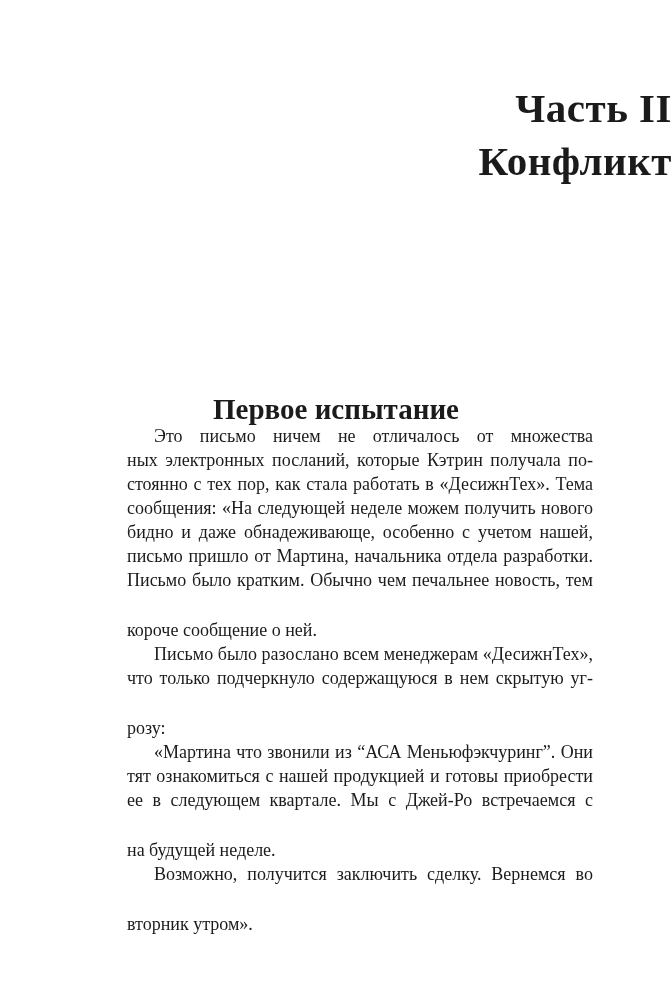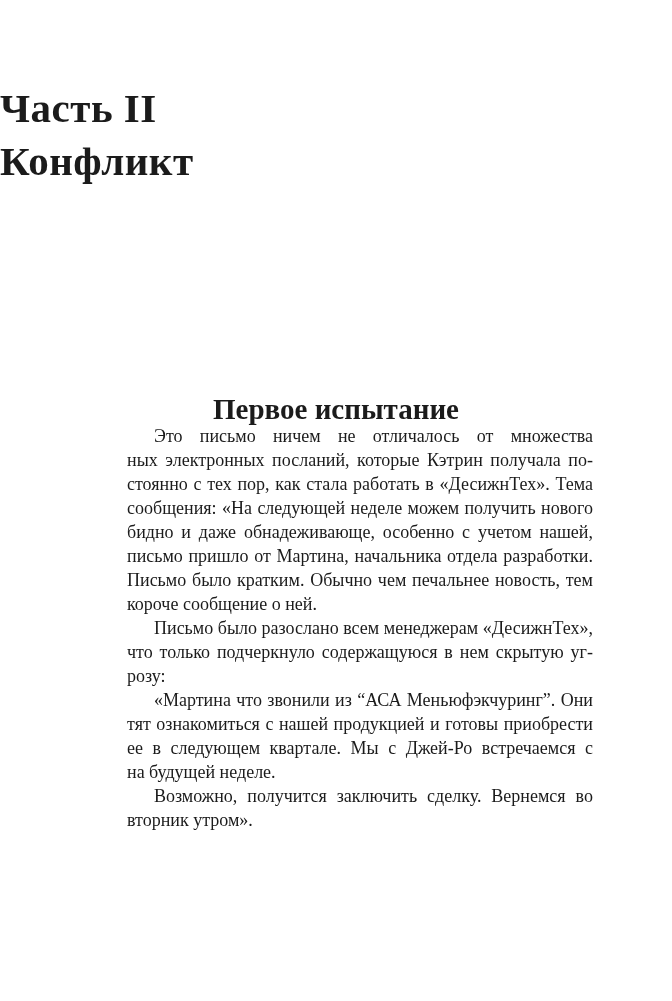--- a/index.html
+++ b/index.html
@@ -14,21 +14,21 @@
     background: #ffffff;
     font-family: "Liberation Serif", "DejaVu Serif", serif;
     color: #1b1b1b;
     overflow: hidden;
   }
   .part-title {
     position: absolute;
     top: 82px;
     left: 0;
     width: 100%;
-    text-align: left;
+    text-align: right;
     font-weight: bold;
     font-size: 41px;
     line-height: 53px;
     letter-spacing: 0.5px;
   }
   .chapter-title {
     position: absolute;
     top: 392px;
     left: 0;
     width: 100%;
@@ -55,20 +55,21 @@
     text-align-last: justify;
     white-space: normal;
     overflow: hidden;
     height: 24px;
   }
   .line.indent {
     text-indent: 27px;
   }
   .line.last {
     text-align-last: left;
+    margin-top: 26px;
   }
 </style>
 </head>
 <body>
 
 <div class="page">
   <div class="part-title">
     <div>Часть II</div>
     <div>Конфликт</div>
   </div>

